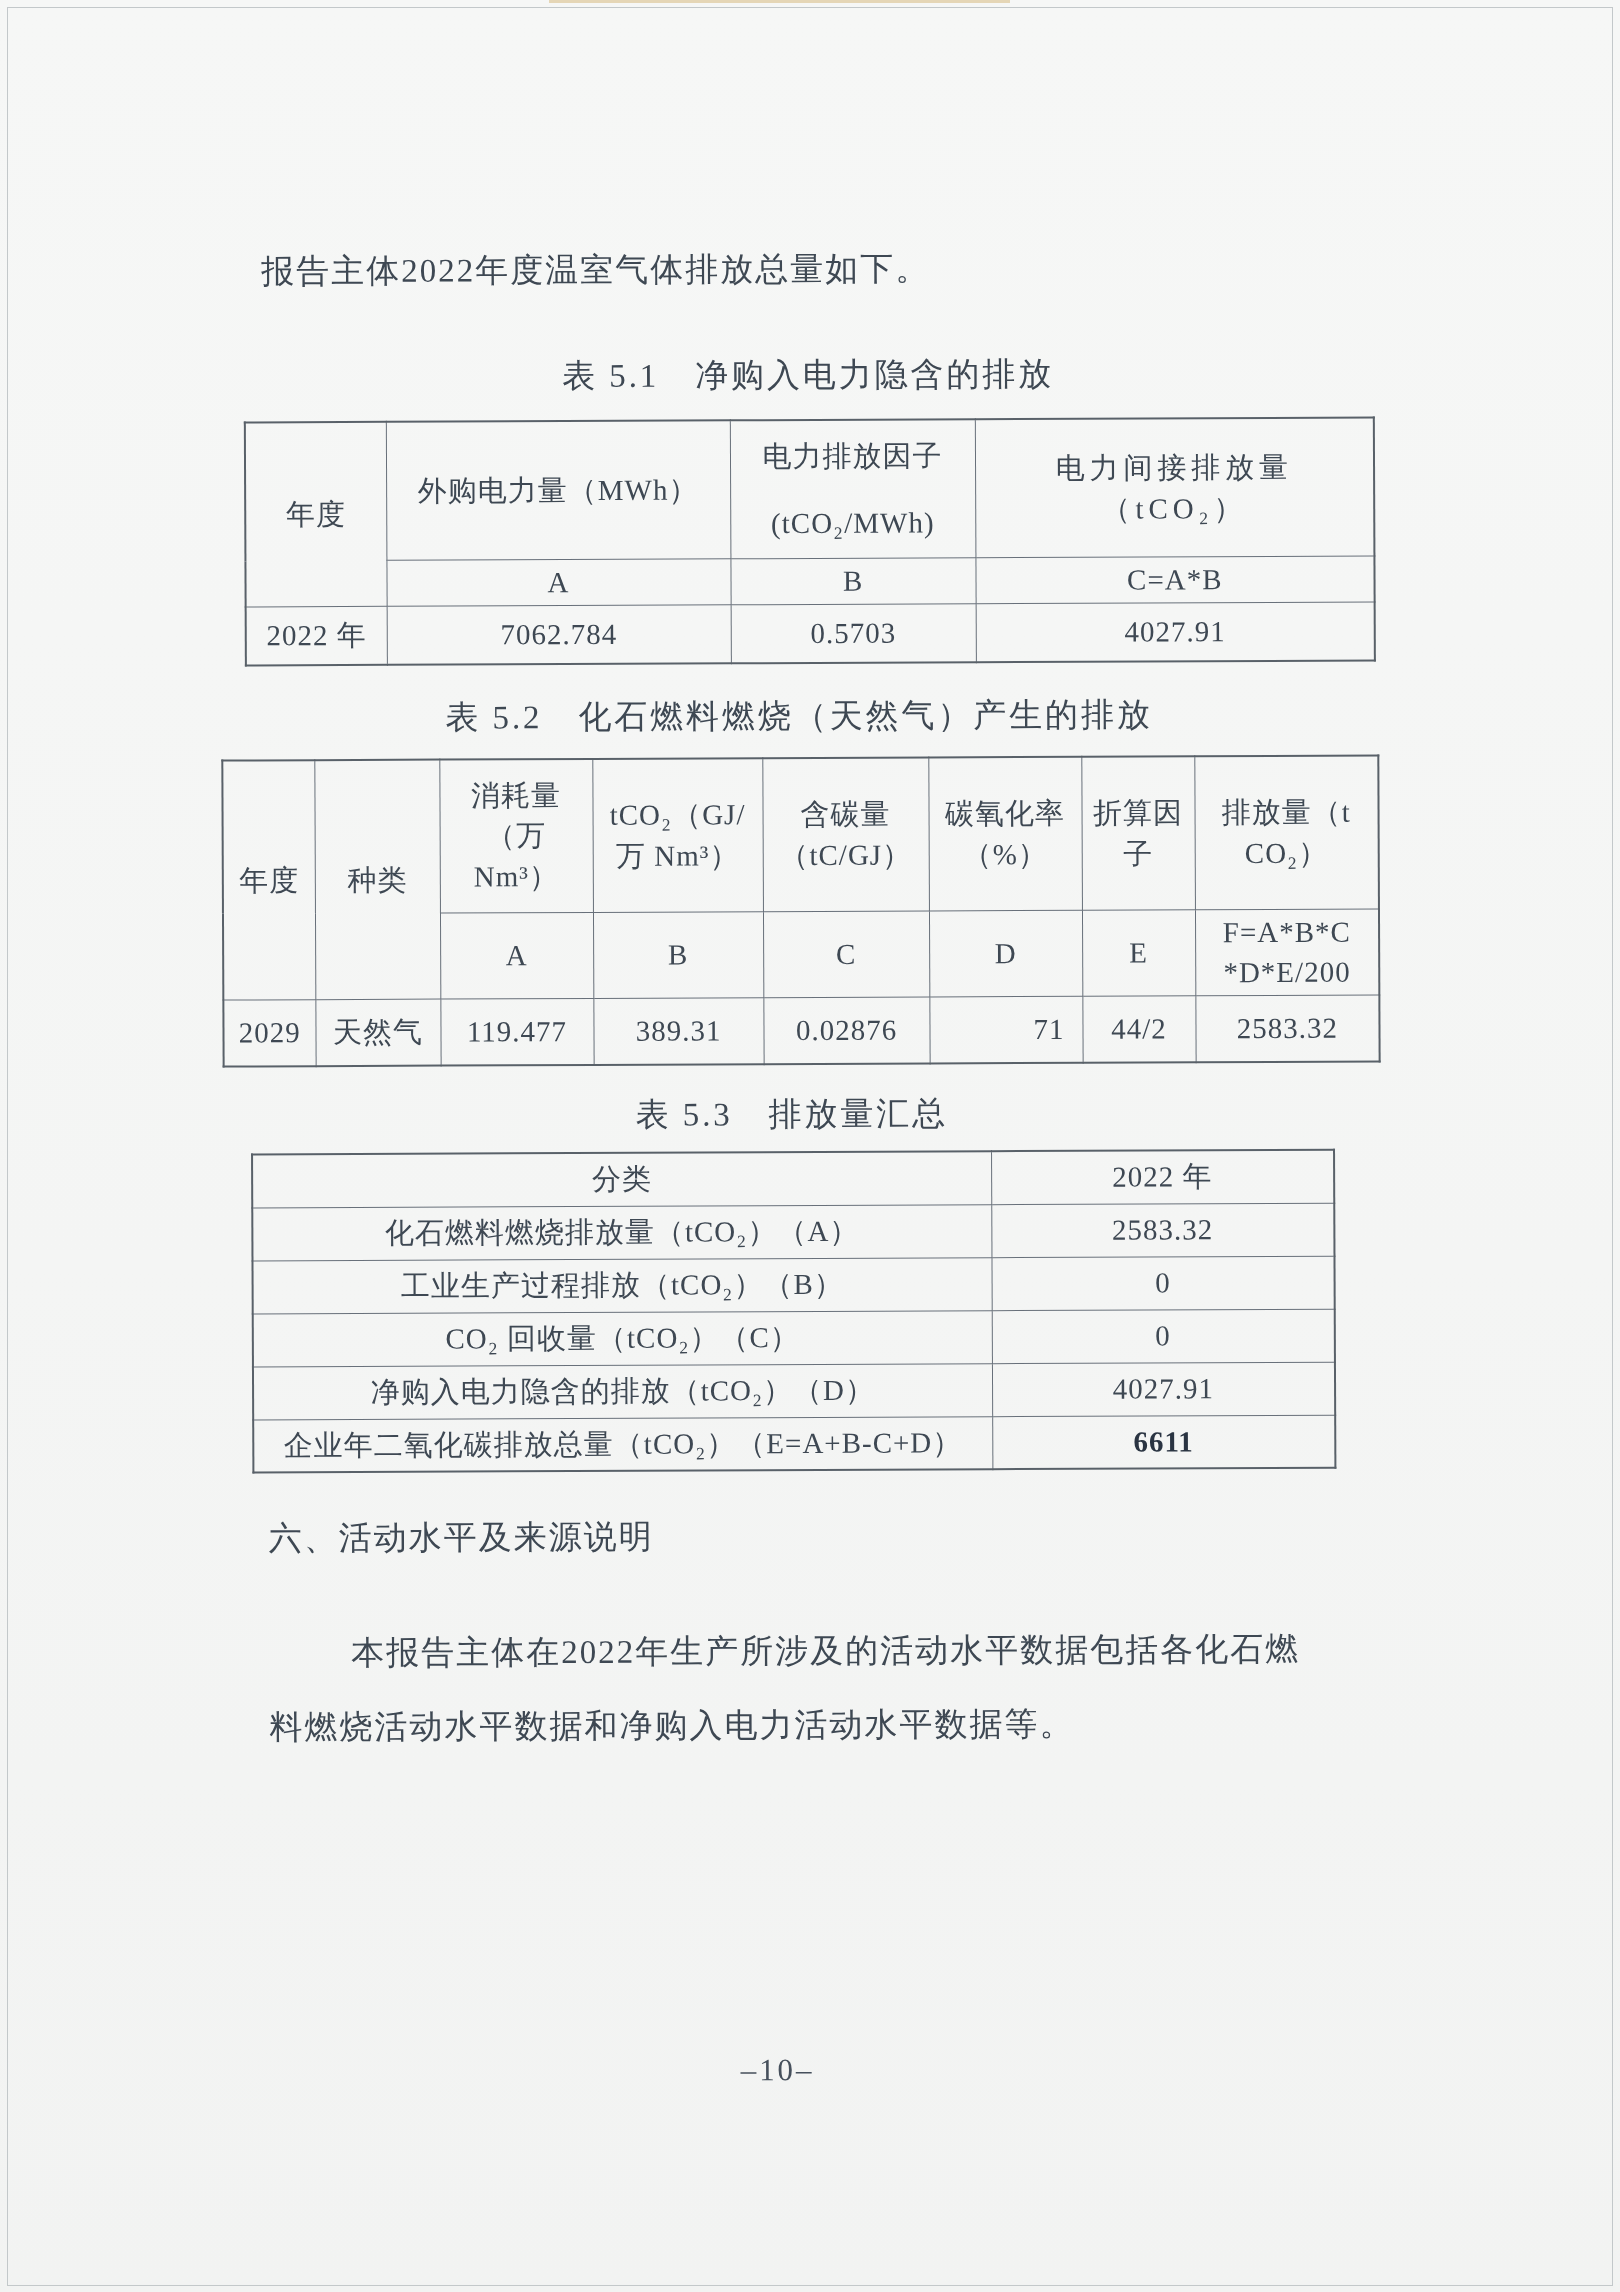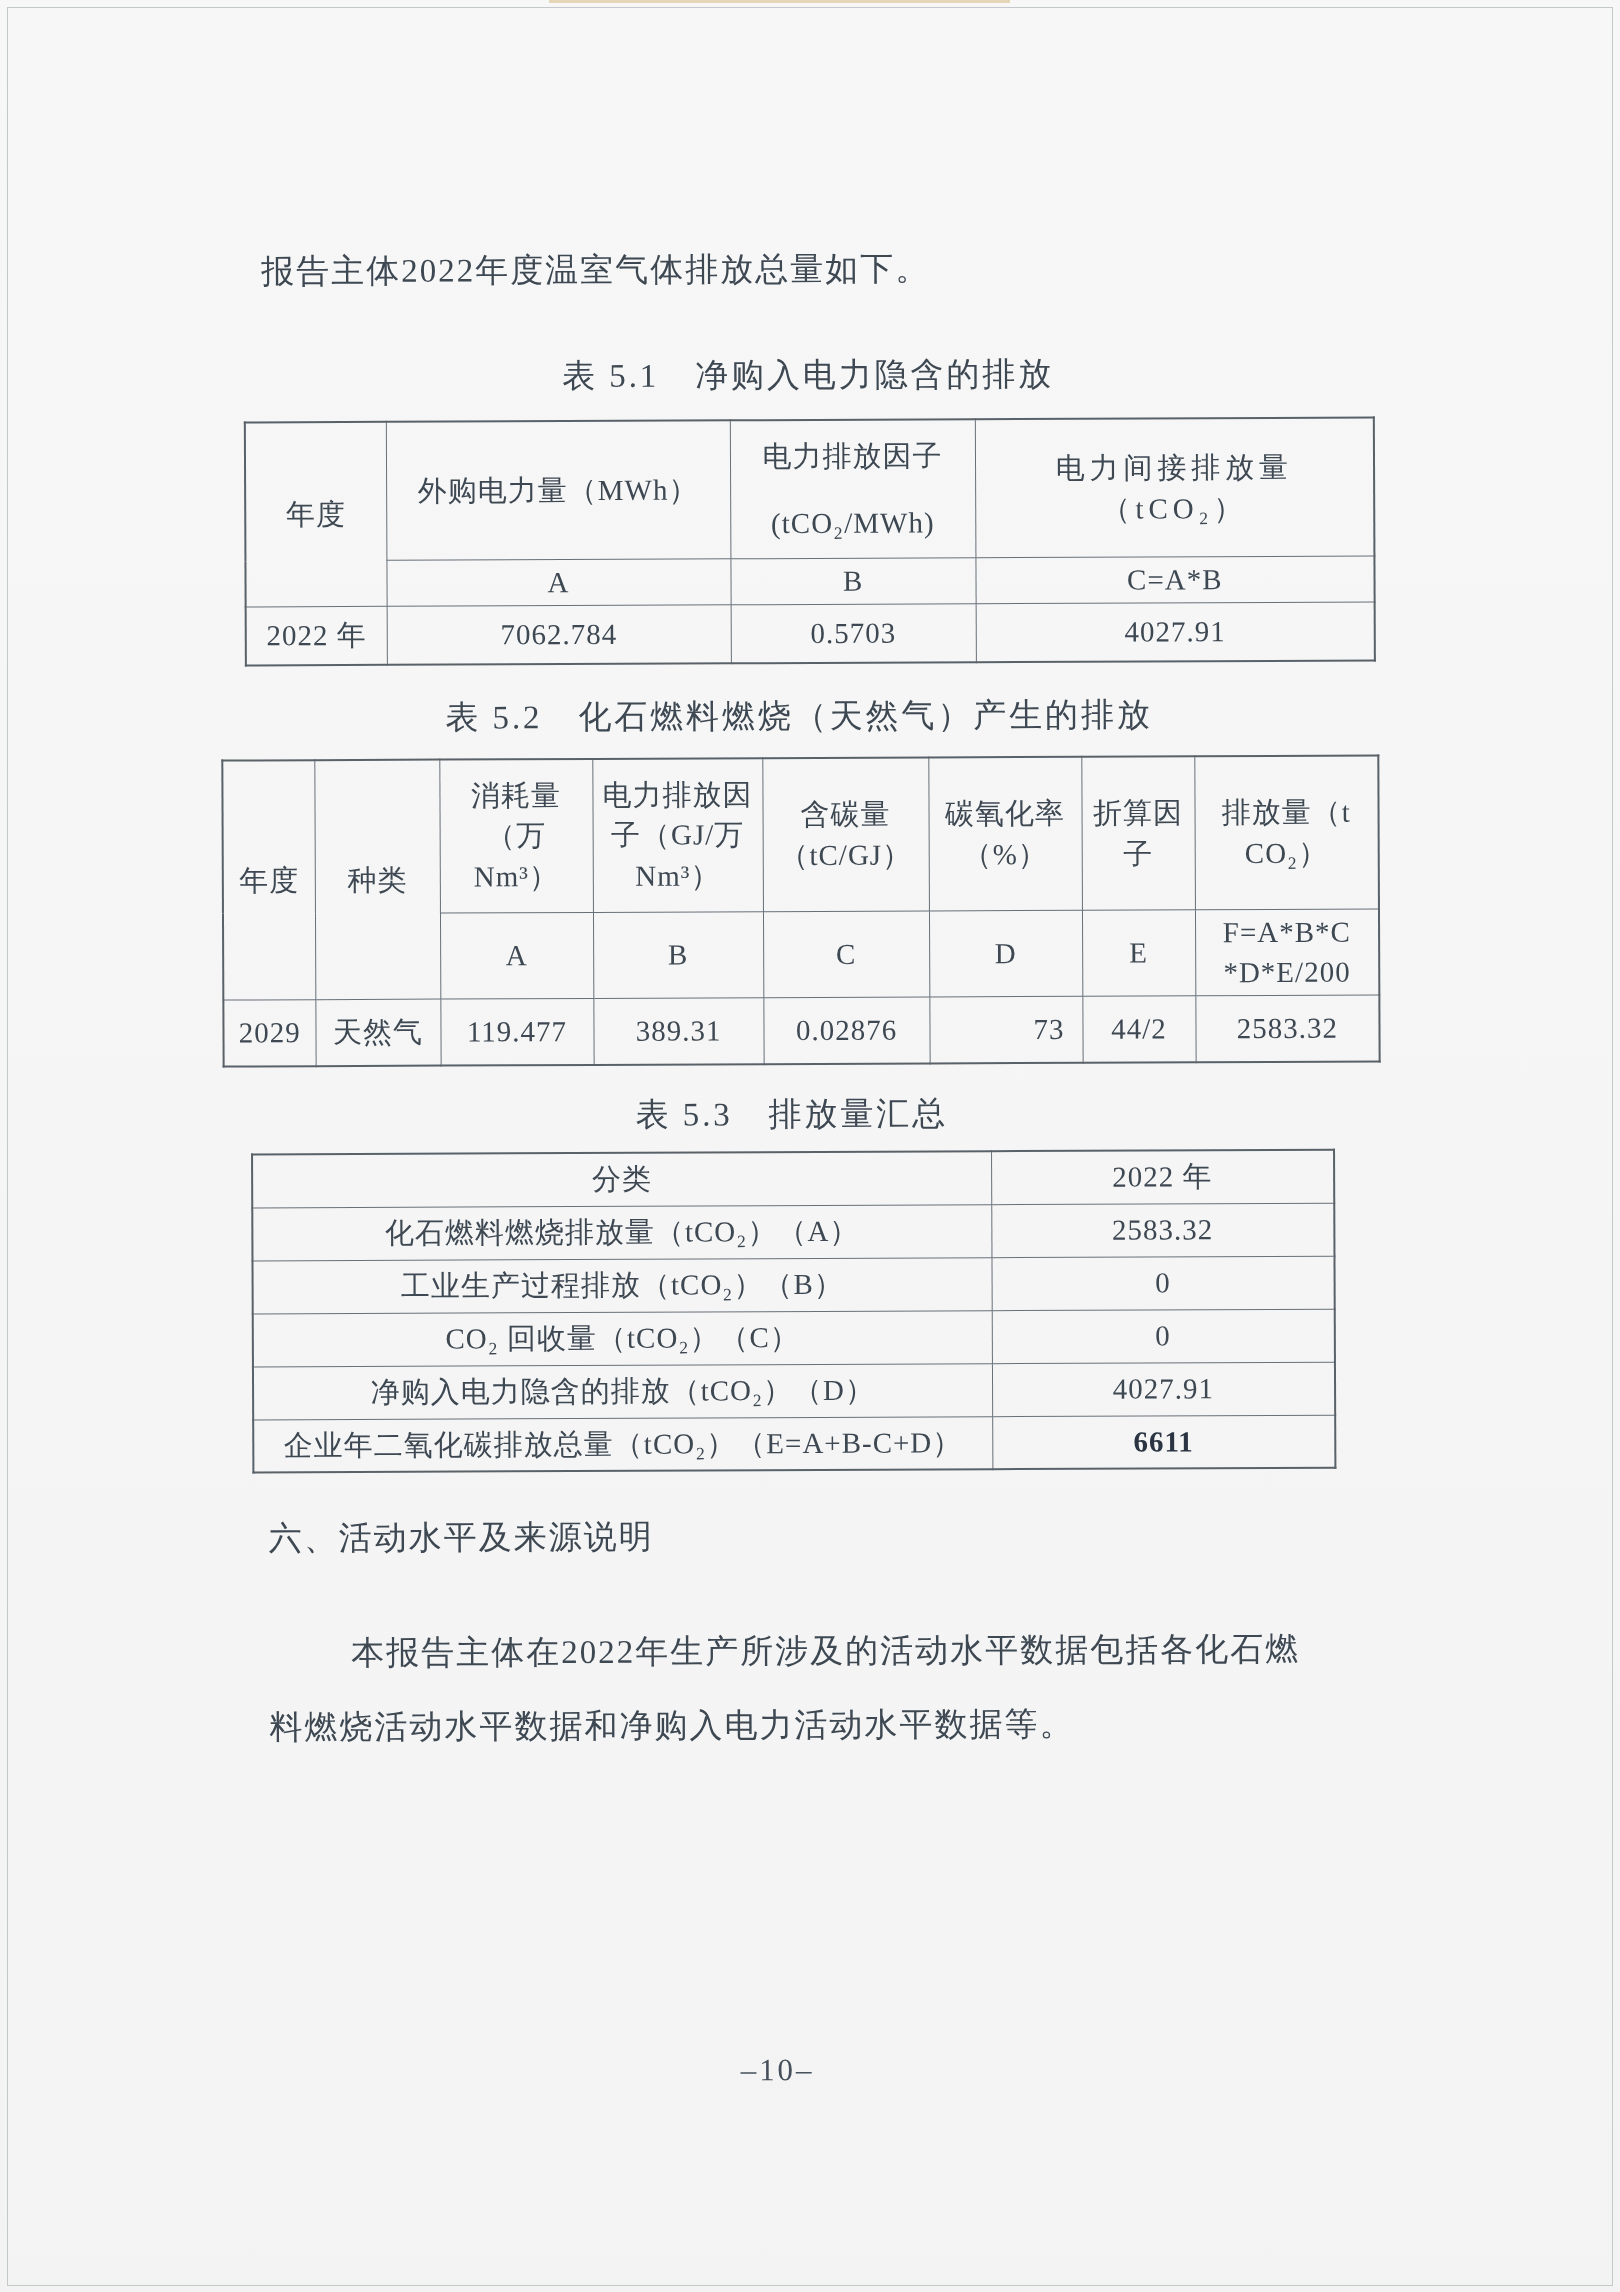--- a/index.html
+++ b/index.html
@@ -99,42 +99,42 @@
         <col style="width:166px">
           <col style="width:153px">
           <col style="width:113px">
           <col style="width:184px">
       </colgroup>
       <tbody>
           <tr class="h2-tall">
         <td rowspan="2">年度</td>
         <td rowspan="2">种类</td>
         <td>消耗量（万 Nm³）</td>
-        <td>电力排放因子（GJ/万 Nm³）</td>
+        <td>tCO₂（GJ/万 Nm³）</td>
         <td>含碳量（tC/GJ）</td>
         <td>碳氧化率（%）</td>
         <td>折算因子</td>
         <td>排放量（t CO₂）</td>
       </tr>
       <tr class="h2-sub">
         <td>A</td>
         <td>B</td>
         <td>C</td>
         <td>D</td>
         <td>E</td>
         <td class="pre">F=A*B*C
 *D*E/200</td>
       </tr>
       <tr class="h2-data">
         <td>2029</td>
         <td>天然气</td>
         <td>119.477</td>
         <td>389.31</td>
         <td>0.02876</td>
-        <td class="right">73</td>
+        <td class="right">71</td>
         <td>44/2</td>
         <td>2583.32</td>
       </tr>
     </tbody>
       </table>
 
     <div class="tbl-title" style="left:251px;top:1092px;width:1082px;">表 5.3　排放量汇总</div>
 
     <table class="t3">
       <colgroup>

